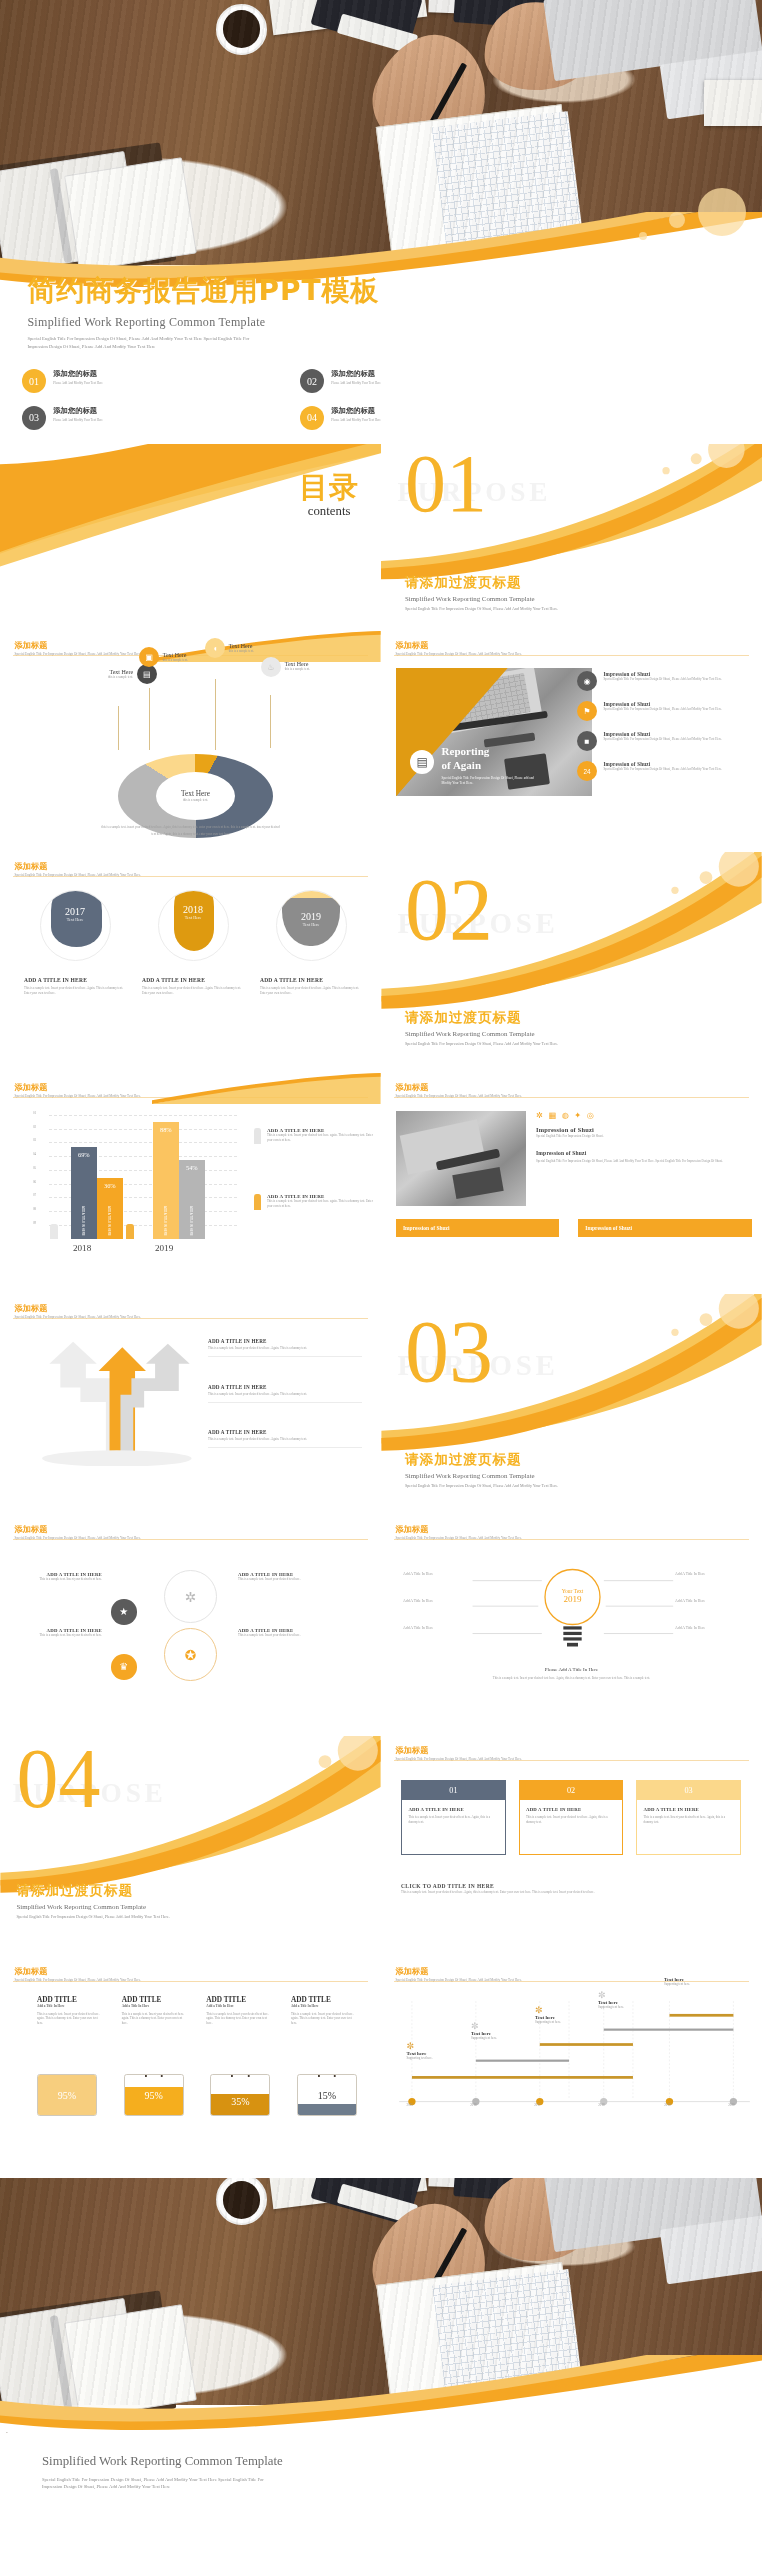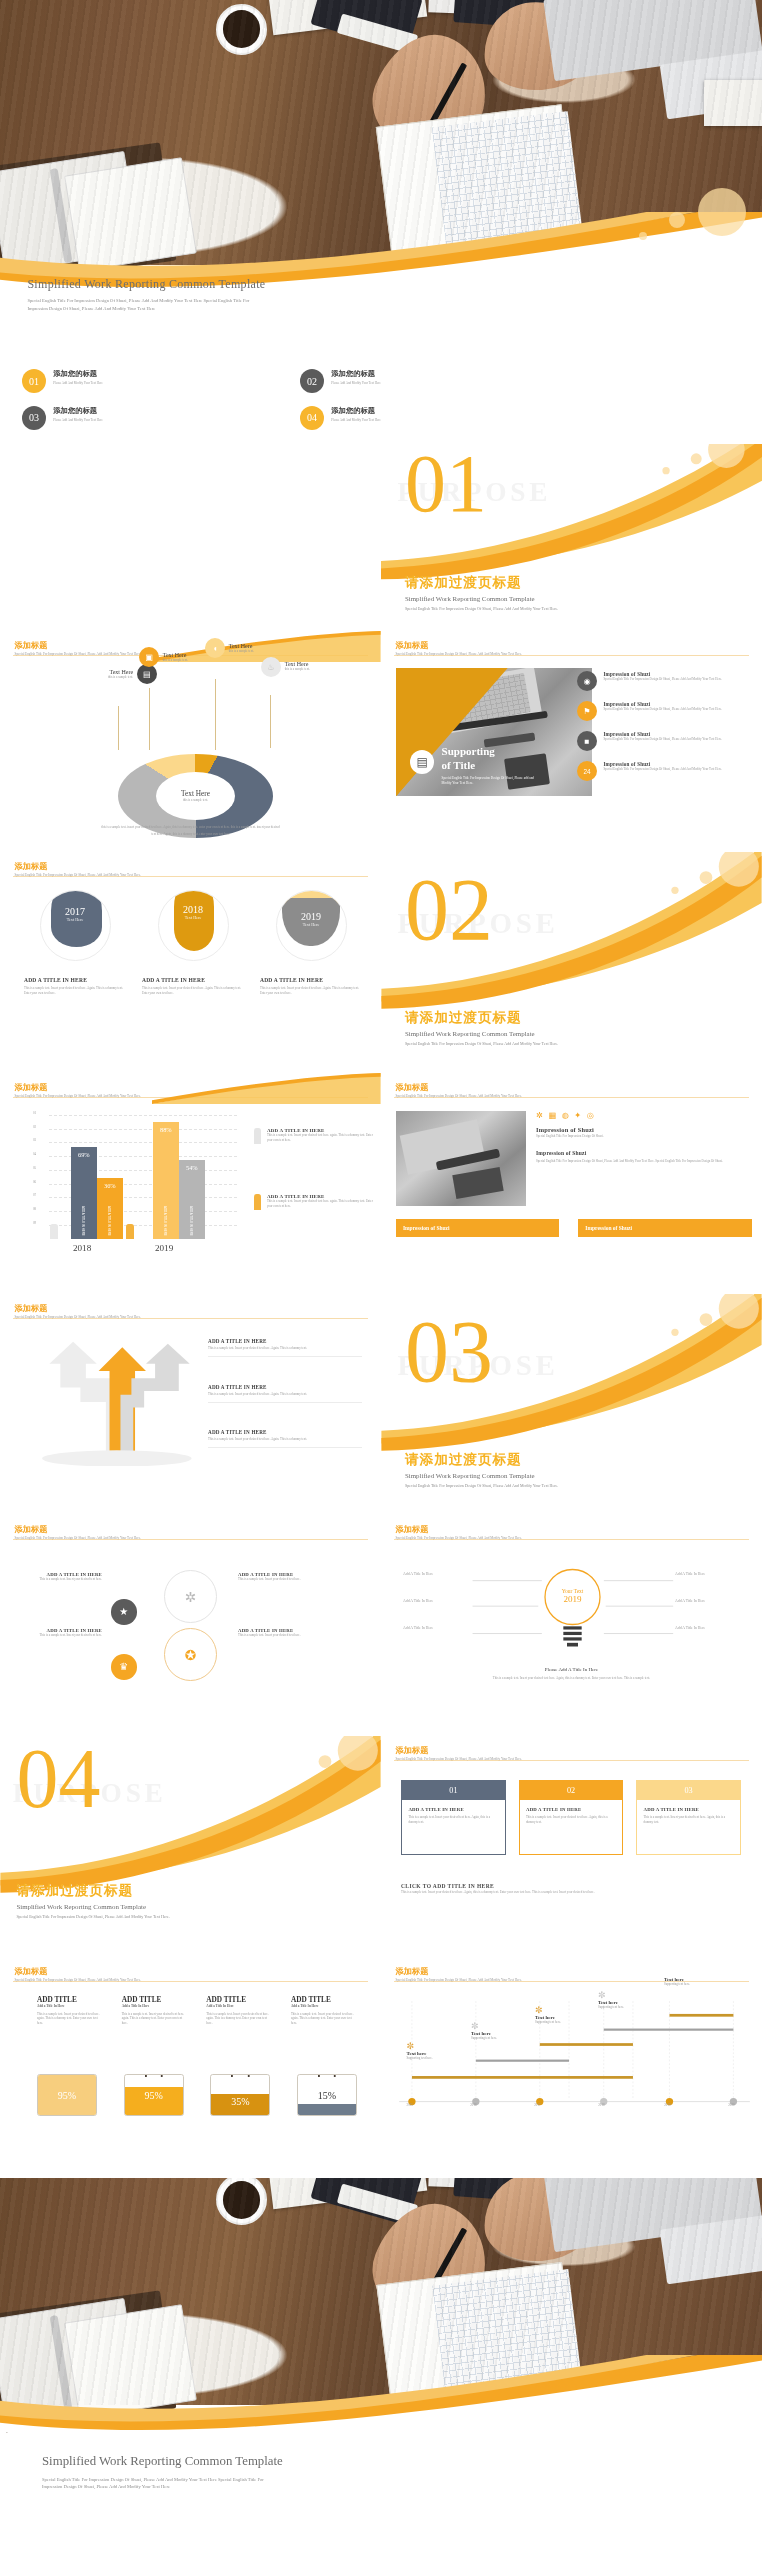--- a/index.html
+++ b/index.html
@@ -146,20 +146,21 @@
         <path d="M0,50 C250,78 540,34 834,-24 L834,-14 C540,44 250,90 0,66 Z" fill="#F7C463"></path>
       </svg>
     </div>
 
     <div class="dot-deco" style="right:16.4px;top:188px;width:48px;height:48px;"></div>
     <div class="dot-deco" style="right:77px;top:212px;width:16.4px;height:16.4px;"></div>
     <div class="dot-deco" style="right:115px;top:232px;width:8.2px;height:8.2px;"></div>
 
 
     <div class="r" style="left:27.4px;top:272px;width:548px;">
+      <div class="cn-title" style="font-size:28px;">简约商务报告通用PPT模板</div>
       <div class="en-sub" style="font-size:12px;margin-top:4.6px;letter-spacing:0.3px;">Simplified  Work Reporting  Common Template</div>
       <div class="en-tiny" style="font-size:4.6px;margin-top:6.4px;">Special English Title For Impression Design Of Shuzi, Please Add And Modify Your Text Here Special English Title For</div>
       <div class="en-tiny" style="font-size:4.6px;margin-top:2.7px;">Impression Design Of Shuzi, Please Add And Modify Your Text Here</div>
     </div>
 
     <div class="r" style="left:22px;top:369px;width:512px;display:grid;grid-template-columns:1fr 1fr;gap:12.8px 44px;">
       <div style="display:flex;gap:7.3px;align-items:flex-start;">
         <div class="ncirc y">01</div>
         <div>
           <div style="font-family:'DejaVu Sans',sans-serif;font-weight:bold;font-size:7.3px;color:#3d3d3d;">添加您的标题</div>
@@ -183,20 +184,31 @@
       <div style="display:flex;gap:7.3px;align-items:flex-start;">
         <div class="ncirc y">04</div>
         <div>
           <div style="font-family:'DejaVu Sans',sans-serif;font-weight:bold;font-size:7.3px;color:#3d3d3d;">添加您的标题</div>
           <div class="tiny" style="margin-top:1.8px;">Please Add And Modify Your Text Here</div>
         </div>
       </div>
     </div>
   </div>
 
+  <div class="slide w-half col-l" style="top:444px;height:183px;">
+    <svg viewBox="0 0 417 200" style="position:absolute;inset:0;width:100%;height:100%;">
+      <path d="M0,22 C120,18 250,-20 417,-70 L417,10 C250,46 120,78 0,120 Z" fill="#F5A623"></path>
+      <path d="M0,118 C130,72 270,32 417,-4 L417,26 C270,62 130,104 0,150 Z" fill="#F8C558" opacity=".9"></path>
+      <path d="M0,134 C140,88 280,46 417,10 L417,200 L0,200 Z" fill="#ffffff"></path>
+    </svg>
+    <div class="r" style="right:22px;top:29px;text-align:center;">
+      <div class="cn-title" style="font-size:29px;line-height:1;">目录</div>
+      <div style="font-family:'Liberation Serif',serif;font-size:12.8px;color:#333;margin-top:1.8px;">contents</div>
+    </div>
+  </div>
 
   <div class="slide w-half col-r" style="top:444px;height:183px;">
     <svg viewBox="0 0 417 200" style="position:absolute;inset:0;width:100%;height:100%;">
       <path d="M0,128 C150,120 300,66 417,-16 L417,40 C300,104 150,140 0,140 Z" fill="#F8C558"></path>
       <path d="M0,136 C160,128 310,74 417,-6 L417,14 C310,92 160,146 0,148 Z" fill="#F5A623"></path>
       <circle cx="378" cy="6" r="20" fill="#FBDCA0" opacity=".8"></circle>
       <circle cx="345" cy="16" r="6" fill="#FBDCA0" opacity=".8"></circle>
       <circle cx="312" cy="29" r="4" fill="#FBDCA0" opacity=".8"></circle>
     </svg>
     <div class="ghost r" style="left:16.4px;top:33px;font-size:27.4px;letter-spacing:3.7px;">PURPOSE</div>
@@ -294,22 +306,22 @@
         <path d="M0,140 L214,140 L214,104 L44,104 Z" fill="#E09B13" opacity="0"></path>
         <path d="M0,0 L120,0 L0,140 Z" fill="#E09B13"></path>
       </svg>
       <div class="r" style="left:0;top:0;width:196px;height:128px;">
         <svg viewBox="0 0 214 140" style="width:100%;height:100%;display:block;">
           <path d="M0,0 L122,0 L0,140 Z" fill="#E09B13"></path>
         </svg>
       </div>
       <div class="r" style="left:14.6px;top:82px;width:24px;height:24px;border-radius:50%;background:#fff;display:flex;align-items:center;justify-content:center;font-size:12px;color:#555;">▤</div>
       <div class="r" style="left:46px;top:77px;width:101px;color:#fff;">
-        <div style="font-family:'Liberation Serif',serif;font-weight:bold;font-size:11px;line-height:1.25;">Supporting</div>
-        <div style="font-family:'Liberation Serif',serif;font-weight:bold;font-size:11px;line-height:1.25;">of Title</div>
+        <div style="font-family:'Liberation Serif',serif;font-weight:bold;font-size:11px;line-height:1.25;">Reporting</div>
+        <div style="font-family:'Liberation Serif',serif;font-weight:bold;font-size:11px;line-height:1.25;">of Again</div>
         <div style="font-family:'Liberation Serif',serif;font-size:3.3px;margin-top:3.7px;line-height:1.6;opacity:.95;">Special English Title For Impression Design Of Shuzi, Please add and Modify Your Text Here.</div>
       </div>
     </div>
 
     <div class="r" style="left:196px;top:40px;width:178px;">
       <div style="display:flex;gap:6.4px;align-items:flex-start;margin-bottom:10px;">
         <div class="mcirc" style="background:#5b5b5b;min-width:20px;">◉</div>
         <div>
           <div class="sm-head">Impression of Shuzi</div>
           <div class="tiny">Special English Title For Impression Design Of Shuzi, Please Add And Modify Your Text Here.</div>

